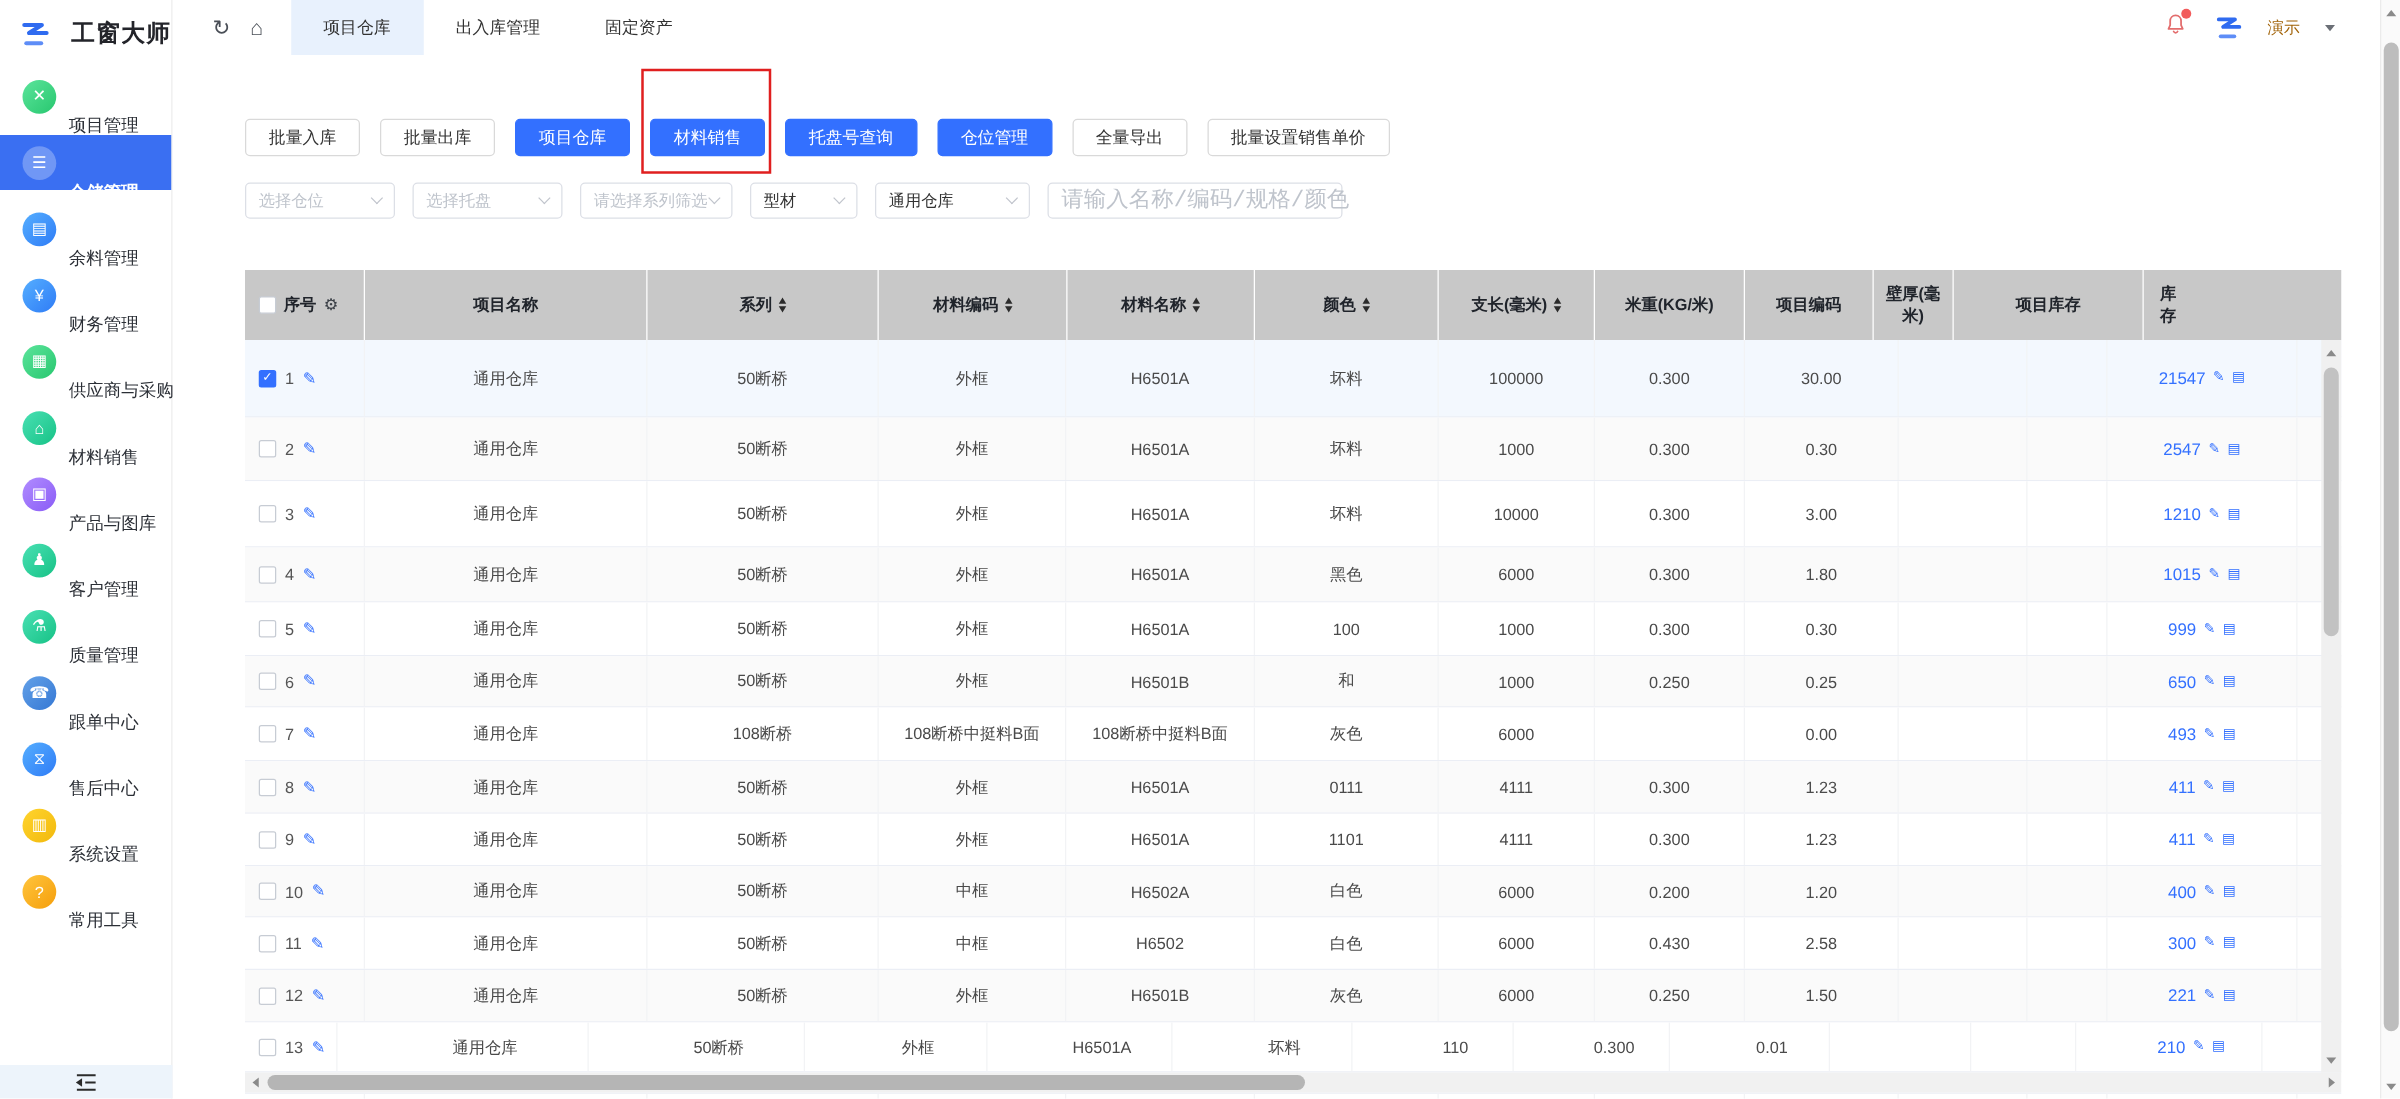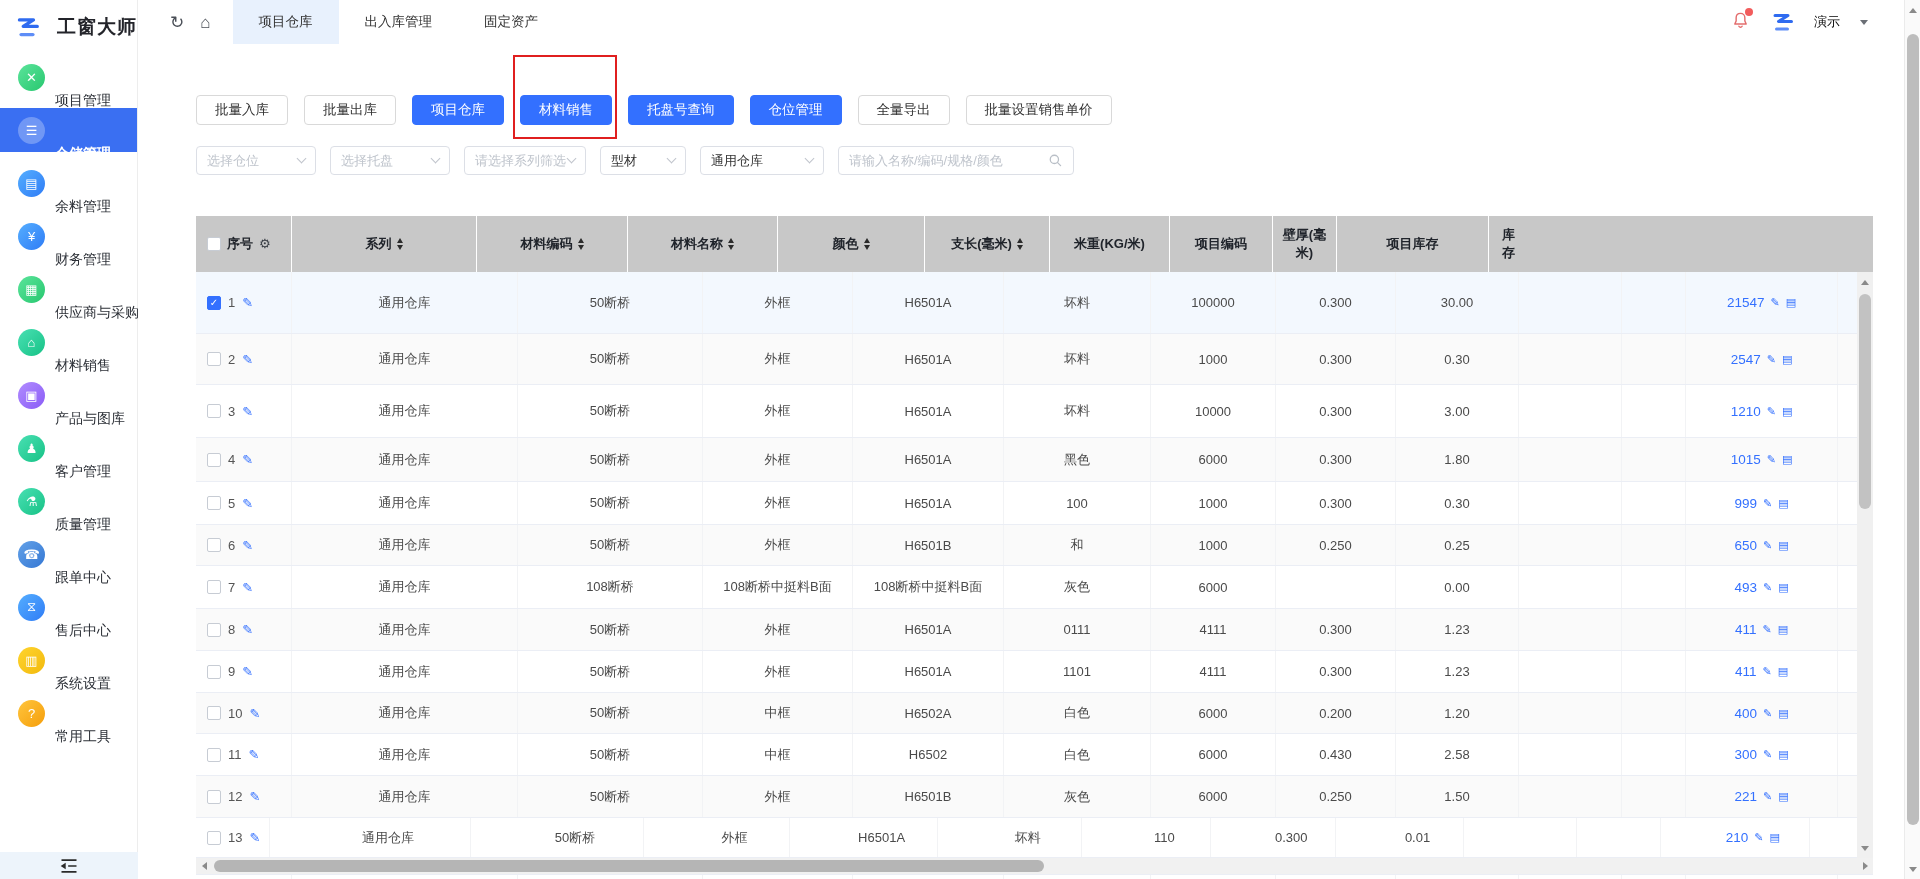--- a/index.html
+++ b/index.html
@@ -23,38 +23,38 @@
   
   .main { position:absolute; left:138px; top:0; width:1782px; height:879px; }
   .topbar { position:relative; display:flex; align-items:stretch; height:44px; background:#fff; }
   .tb-icons { display:flex; align-items:center; gap:16px; padding:0 22px 0 32px; }
   .tb-icon { font-size:17px; color:#4a4f57; cursor:pointer; line-height:1; }
   .tab { display:flex; align-items:center; padding:0 26px; font-size:13.5px; color:#333; cursor:pointer; }
   .tab.active { background:#e8f1fd; font-weight:400; }
   .tb-right { margin-left:auto; display:flex; align-items:center; gap:20px; padding-right:52px; }
   .bell-wrap { position:relative; cursor:pointer; }
   .bell-dot { position:absolute; right:-3px; top:-3px; width:8px; height:8px; border-radius:50%; background:#f25c5c; }
-  .user-name { font-size:13px; color:#000000; }
+  .user-name { font-size:13px; color:#a16207; }
   .caret-down { width:0; height:0; border-left:4px solid transparent; border-right:4px solid transparent; border-top:5px solid #6b6f76; cursor:pointer; }
 
   
   .content { position:relative; padding-left:58px; }
   .toolbar { display:flex; gap:16px; margin-top:51px; }
   .btn { height:30px; padding:0 18px; border-radius:4px; font-size:13.5px; white-space:nowrap; cursor:pointer; border:1px solid #d9d9d9; background:#fff; color:#333; font-family:inherit; }
   .btn.primary { background:#3370ff; border-color:#3370ff; color:#fff; }
   .annotation-box { position:absolute; border:2px solid #e01f1f; background:transparent; pointer-events:none; z-index:30; }
 
   
   .filters { display:flex; gap:14px; margin-top:21px; }
   .select { height:29px; border:1px solid #dcdfe6; border-radius:4px; background:#fff; display:flex; align-items:center; justify-content:space-between; padding:0 10px; cursor:pointer; }
   .select-text { font-size:13px; color:#333; white-space:nowrap; overflow:hidden; }
   .select-text.placeholder { color:#bfc4cc; }
   .chev { width:7px; height:7px; border-right:1.5px solid #c0c4cc; border-bottom:1.5px solid #c0c4cc; transform:rotate(45deg); margin-top:-4px; flex:0 0 7px; }
   .search-box { height:29px; border:1px solid #dcdfe6; border-radius:4px; background:#fff; display:flex; align-items:center; padding:0 10px; }
-  .search-box input { border:none; outline:none; flex:1; font-size:13px; color:#333; font-family:Liberation Sans, sans-serif; background:transparent; }
+  .search-box input { border:none; outline:none; flex:1; font-size:18px; color:#333; font-family:Liberation Mono, monospace; background:transparent; }
   .search-box input::placeholder { color:#bfc4cc; }
 
   
   .table-wrap { position:relative; width:1677px; margin-top:41px; }
   .thead { display:flex; height:56px; background:#c8c8c8; }
   .th { display:flex; align-items:center; justify-content:center; gap:5px; font-size:13px; font-weight:700; color:#20242b; border-right:1px solid #fff; text-align:center; line-height:1.35; padding:0 4px; overflow:hidden; }
   .th:last-child { border-right:none; justify-content:flex-start; padding-left:8px; }
   .th.seq { justify-content:flex-start; padding-left:11px; gap:6px; }
   .sort { display:flex; flex-direction:column; gap:2px; cursor:pointer; }
   .sort .tri-up { border-left:3.5px solid transparent; border-right:3.5px solid transparent; border-bottom:5px solid #2b2b2b; width:0; height:0; }
@@ -239,20 +239,23 @@
         </div>
       </div>
 
       <div class="table-wrap">
         <div class="thead">
             <div class="th seq" style="width: 96px;">
               <span class="checkbox"></span>
               <span>序号</span>
               <span class="gear">⚙</span>
             </div>
+            <div class="th" style="width: 226px;">
+              <span>项目名称</span>
+            </div>
             <div class="th" style="width: 185px;">
               <span>系列</span>
               <span class="sort">
                 <b class="tri-up"></b>
                 <b class="tri-down"></b>
               </span>
             </div>
             <div class="th" style="width: 151px;">
               <span>材料编码</span>
               <span class="sort">

